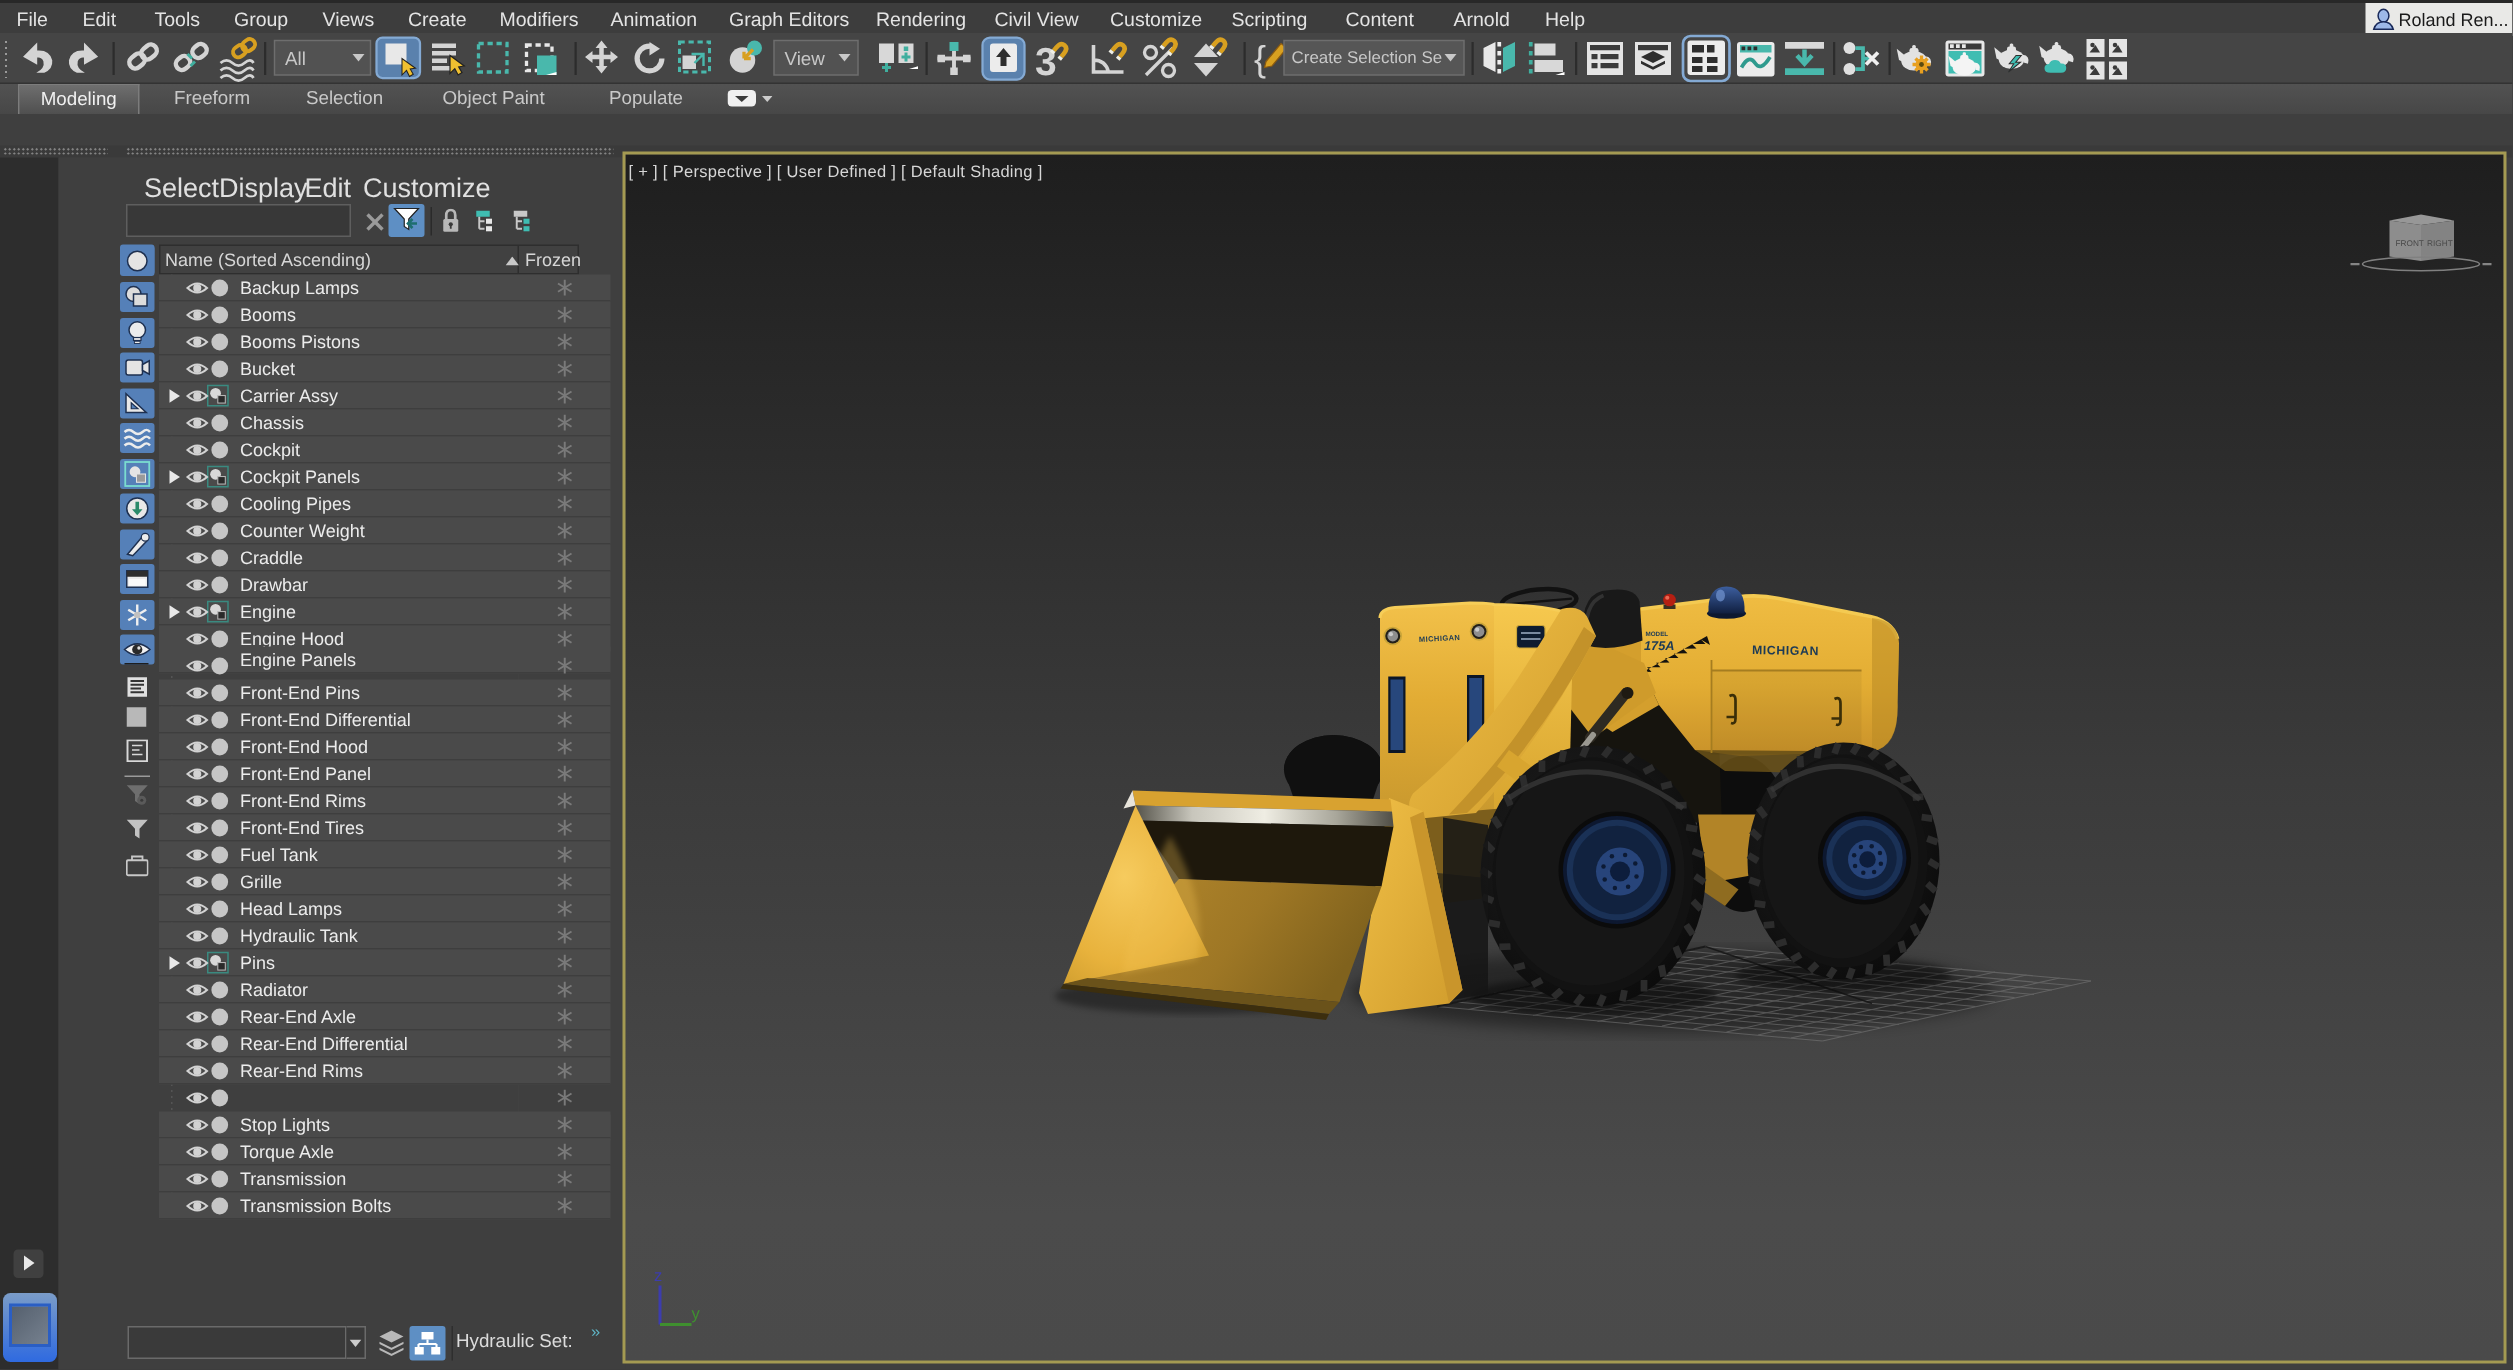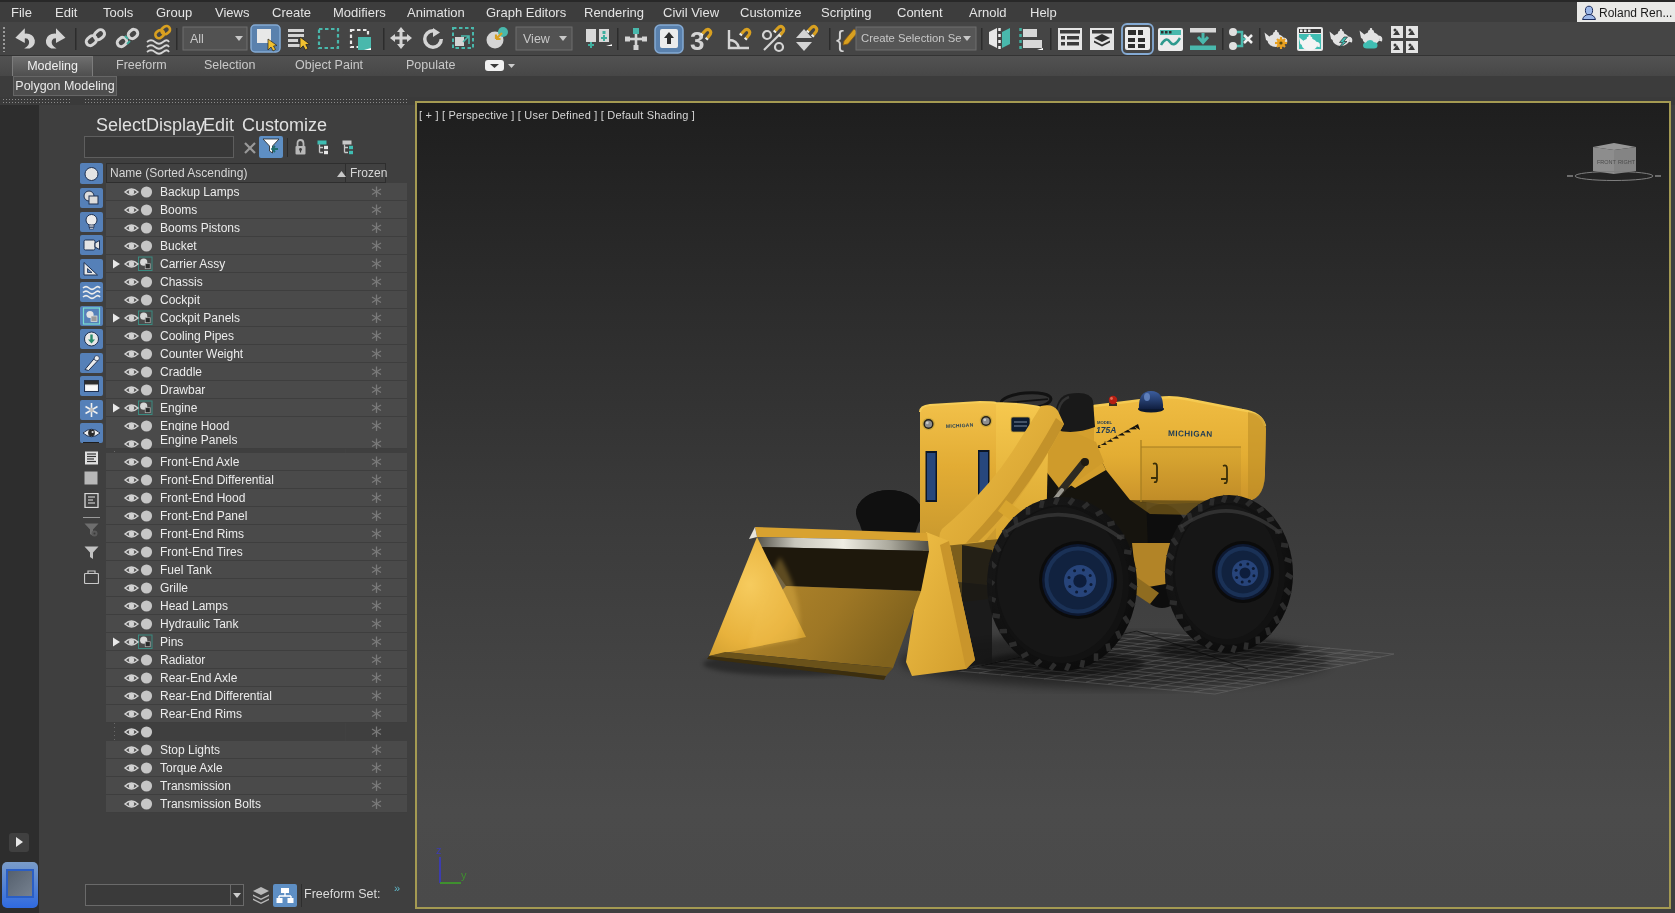--- a/index.html
+++ b/index.html
@@ -371,23 +371,20 @@
   <span class="tab" style="left:116px">Freeform</span>
   <span class="tab" style="left:204px">Selection</span>
   <span class="tab" style="left:295px">Object Paint</span>
   <span class="tab" style="left:406px">Populate</span>
   <svg style="position:absolute;left:485px;top:3px" width="30" height="14" viewBox="0 0 30 14">
         <rect x="0" y="1" width="19" height="11" rx="3" fill="#f0f0f0"></rect>
         <path d="M5 5 l4.5 4 L14 5 Z" fill="#3a3a3a"></path>
         <path d="M23 5 l3.5 4 3.5 -4 Z" fill="#cccccc"></path>
       </svg>
 </div>
-<div id="ribbon2">
-      <div id="polytab">Polygon Modeling</div>
-    </div>
 <div id="ribbon3">
   <div class="dotline" style="left:2px; top:1px; width:70px;"></div>
   <div class="dotline" style="left:84px; top:1px; width:325px;"></div>
 </div>
 
 <div id="leftstrip"></div>
 <div id="flyout"></div>
 <div id="vptab">
       <div class="inner"></div>
     </div>
@@ -486,21 +483,21 @@
 <div class="row" style="top:216px">
           <span class="nm">Engine</span>
         </div>
 <div class="row" style="top:234px">
           <span class="nm">Engine Hood</span>
         </div>
 <div class="row" style="top:248px">
           <span class="nm">Engine Panels</span>
         </div>
 <div class="row" style="top:270px">
-          <span class="nm">Front-End Axle</span>
+          <span class="nm">Front-End Pins</span>
         </div>
 <div class="row" style="top:288px">
           <span class="nm">Front-End Differential</span>
         </div>
 <div class="row" style="top:306px">
           <span class="nm">Front-End Hood</span>
         </div>
 <div class="row" style="top:324px">
           <span class="nm">Front-End Panel</span>
         </div>
@@ -801,21 +798,21 @@
         </svg>
 <div style="position:absolute;left:234px;top:5px;width:24px;height:23px;background:#5e8fc4;border-radius:2px">
           <svg style="position:absolute;left:3px;top:3px" width="18" height="17" viewBox="0 0 18 17">
             <rect x="5" y="1" width="8" height="5" fill="#fff"></rect>
             <path d="M9 6 L9 9 M3 9 L15 9 M3 9 L3 11 M15 9 L15 11" stroke="#fff" stroke-width="1.4" fill="none"></path>
             <rect x="0.5" y="11" width="6" height="5" fill="#fff"></rect>
             <rect x="11.5" y="11" width="6" height="5" fill="#fff"></rect>
           </svg>
         </div>
 <div style="position:absolute;left:262px;top:5px;width:1px;height:23px;background:#2e2e2e"></div>
-<div id="selset">Freeform Set:</div>
+<div id="selset">Hydraulic Set:</div>
 <div style="position:absolute;left:355px;top:3px;color:#5fb7c8;font-size:11px">»</div>
   </div>
 </div>
 
 <div id="viewport"></div>
 <div id="vplabel">[ + ] [ Perspective ] [ User Defined ] [ Default Shading ]</div>
 
 <svg id="scene" style="position:absolute;left:0;top:0" width="1675" height="913" viewBox="0 0 1675 913">
       <defs>
 <linearGradient id="bodyg" x1="0" y1="0" x2="0" y2="1">

